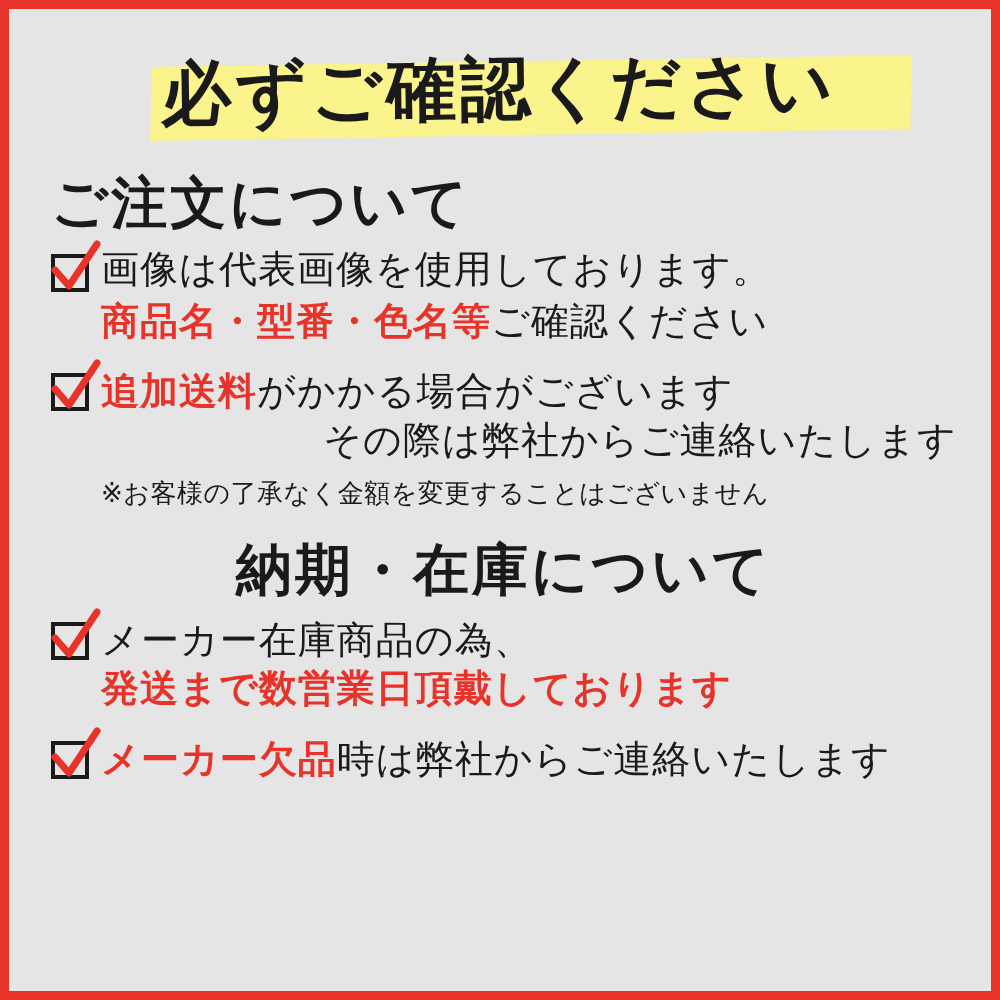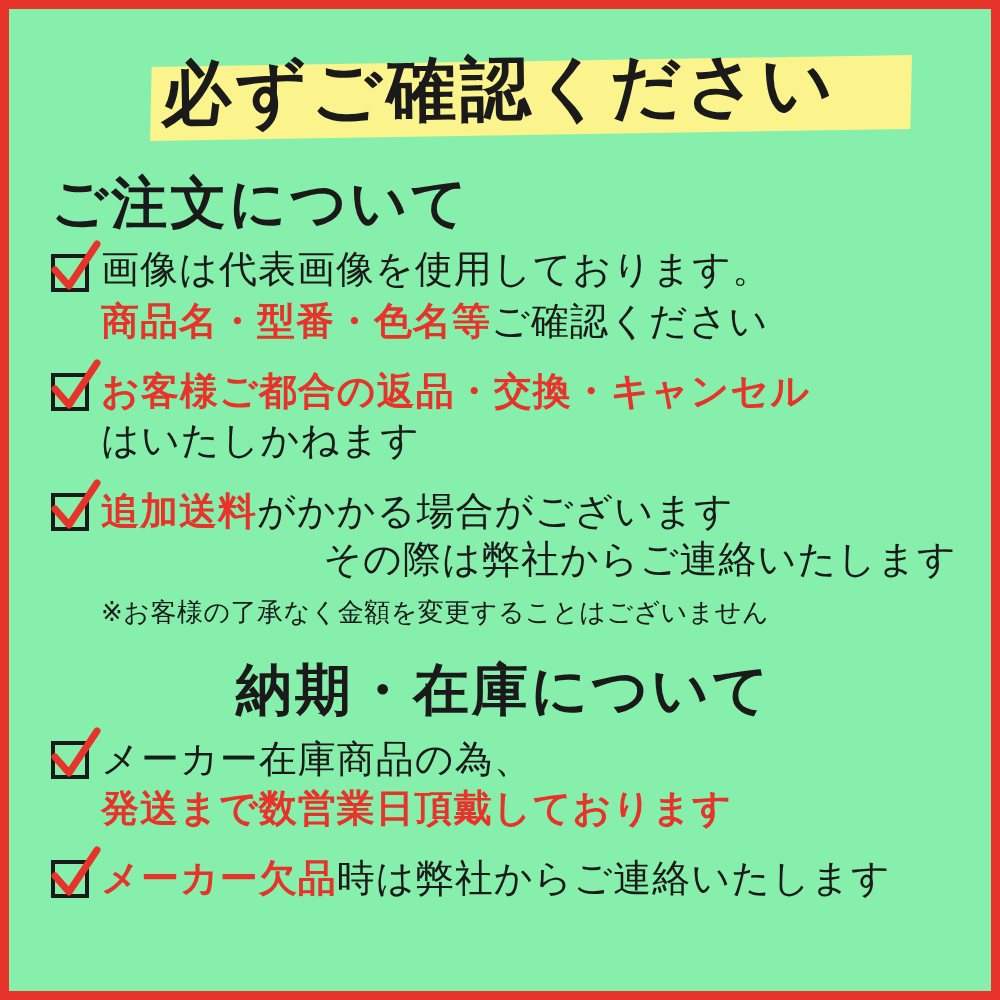--- a/index.html
+++ b/index.html
@@ -12,21 +12,21 @@
     background: #ffffff;
     font-family: "DejaVu Sans", "Liberation Sans", sans-serif;
     overflow: hidden;
   }
 
   .page {
     position: relative;
     width: 1000px;
     height: 1000px;
     box-sizing: border-box;
-    background: #86efac;
+    background: #e5e5e5;
   }
 
   
   .frame-top, .frame-bottom, .frame-left, .frame-right {
     position: absolute;
     background: #e8332a;
   }
   .frame-top { top: 0; left: 0; width: 1000px; height: 9px; }
   .frame-bottom { bottom: 0; left: 0; width: 1000px; height: 9px; }
   .frame-left { top: 0; left: 0; width: 9px; height: 1000px; }
@@ -154,31 +154,20 @@
         </svg>
       </span>
       <span class="item-lines">
         <span class="line blk" style="display:block;font-family:Liberation Mono, monospace;">画像は代表画像を使用しております。</span>
         <span class="line" style="display:block;">
           <span class="red">商品名・型番・色名等</span><span class="blk">ご確認ください</span>
         </span>
       </span>
     </div>
 
-    <div class="item">
-      <span class="checkbox">
-        <svg viewBox="0 0 52 54" aria-hidden="true">
-          <path d="M6 28 L20 44 L48 2" fill="none" stroke="#e8332a" stroke-width="7" stroke-linecap="round" stroke-linejoin="round"></path>
-        </svg>
-      </span>
-      <span class="item-lines">
-        <span class="line red" style="display:block;">お客様ご都合の返品・交換・キャンセル</span>
-        <span class="line blk" style="display:block;">はいたしかねます</span>
-      </span>
-    </div>
 
     <div class="item">
       <span class="checkbox">
         <svg viewBox="0 0 52 54" aria-hidden="true">
           <path d="M6 28 L20 44 L48 2" fill="none" stroke="#e8332a" stroke-width="7" stroke-linecap="round" stroke-linejoin="round"></path>
         </svg>
       </span>
       <span class="item-lines">
         <span class="line" style="display:block;">
           <span class="red">追加送料</span><span class="blk">がかかる場合がございます</span>

